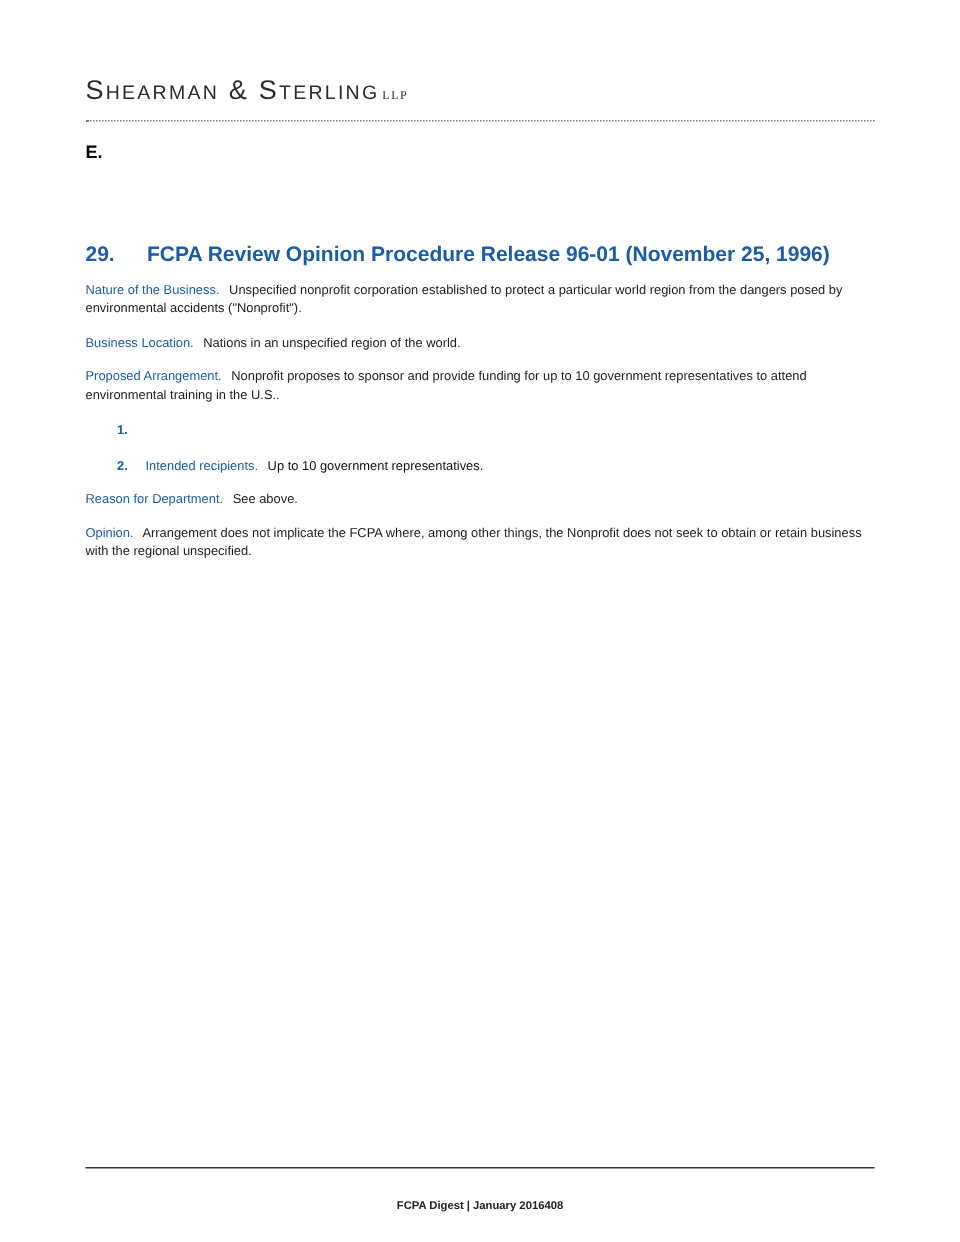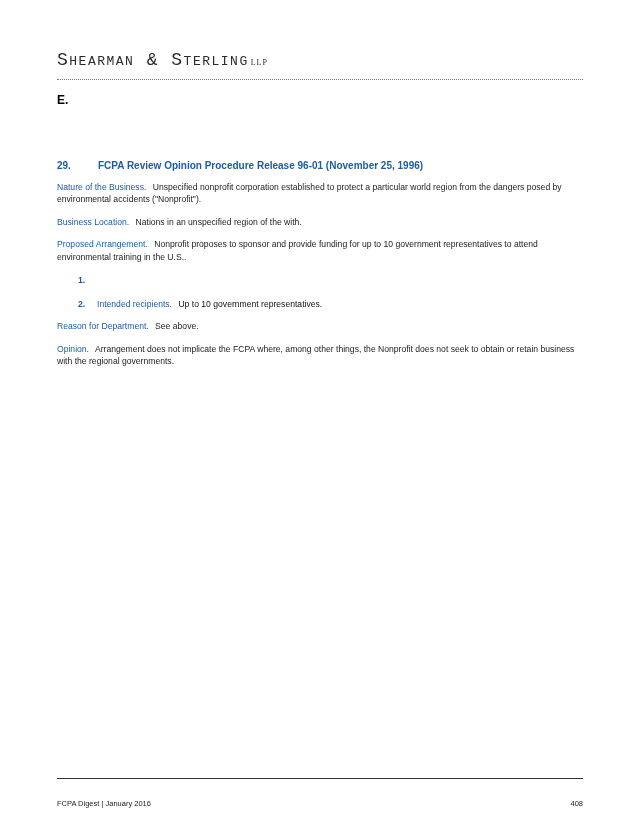--- a/index.html
+++ b/index.html
@@ -9,21 +9,21 @@
     margin:0 auto;
     background:#ffffff;
     box-sizing:border-box;
     padding:50px 57px 0 57px;
     font-family:"Liberation Sans", sans-serif;
     color:#111;
   }
   
   .logo{white-space:nowrap;}
   .logo-main{
-    font-family:Liberation Mono, monospace;
+    font-family:Liberation Sans, sans-serif;
     font-variant:small-caps;
     font-size:18px;
     letter-spacing:1.5px;
     color:#2b2b2b;
   }
   .logo-suffix{
     font-family:Liberation Serif, serif;
     font-size:8px;
     letter-spacing:1px;
     color:#2b2b2b;
@@ -40,21 +40,21 @@
     font-weight:bold;
     font-size:12px;
     color:#000;
   }
   .sec-num{width:41px;flex:0 0 41px;}
   
   .release-heading{
     display:flex;
     margin-top:53px;
     font-weight:bold;
-    font-size:10px;
+    font-size:14px;
     color:#1a5da6;
   }
   .rel-num{width:41px;flex:0 0 41px;}
   
   .para{
     margin:10px 0 0 0;
     font-size:8.6px;
     line-height:1.45;
     color:#1c1c1c;
   }
@@ -79,24 +79,25 @@
   }
   .li-body .lbl{margin-right:4px;}
   
   .footer{
     position:absolute;
     left:57px;right:57px;bottom:20px;
   }
   .footer-rule{border-top:1px solid #333;height:0;}
   .footer-row{
     display:flex;
-    justify-content:space-between;
+    justify-content:center;
     font-size:7.5px;
     color:#222;
     margin-top:20px;
+    font-weight:bold;
   }
 </style>
 </head>
 <body>
 
 <div class="page">
 
   <header>
     <div class="logo">
       <span class="logo-main">Shearman &amp; Sterling</span><span class="logo-suffix">LLP</span>
@@ -114,21 +115,21 @@
       <span class="rel-title">FCPA Review Opinion Procedure Release 96-01 (November 25, 1996)</span>
     </div>
 
     <p class="para">
       <span class="lbl">Nature of the Business.</span>
       <span class="txt">Unspecified nonprofit corporation established to protect a particular world region from the dangers posed by environmental accidents ("Nonprofit").</span>
     </p>
 
     <p class="para">
       <span class="lbl">Business Location.</span>
-      <span class="txt">Nations in an unspecified region of the with.</span>
+      <span class="txt">Nations in an unspecified region of the world.</span>
     </p>
 
     <p class="para">
       <span class="lbl">Proposed Arrangement.</span>
       <span class="txt">Nonprofit proposes to sponsor and provide funding for up to 10 government representatives to attend environmental training in the U.S..</span>
     </p>
 
     <div class="list">
       <div class="list-item">
         <span class="li-num">1.</span>
@@ -142,21 +143,21 @@
       </div>
     </div>
 
     <p class="para">
       <span class="lbl">Reason for Department.</span>
       <span class="txt">See above.</span>
     </p>
 
     <p class="para">
       <span class="lbl">Opinion.</span>
-      <span class="txt">Arrangement does not implicate the FCPA where, among other things, the Nonprofit does not seek to obtain or retain business with the regional governments.</span>
+      <span class="txt">Arrangement does not implicate the FCPA where, among other things, the Nonprofit does not seek to obtain or retain business with the regional unspecified.</span>
     </p>
 
   </main>
 
   <footer class="footer">
     <div class="footer-rule"></div>
     <div class="footer-row">
       <span>FCPA Digest | January 2016</span>
       <span>408</span>
     </div>

